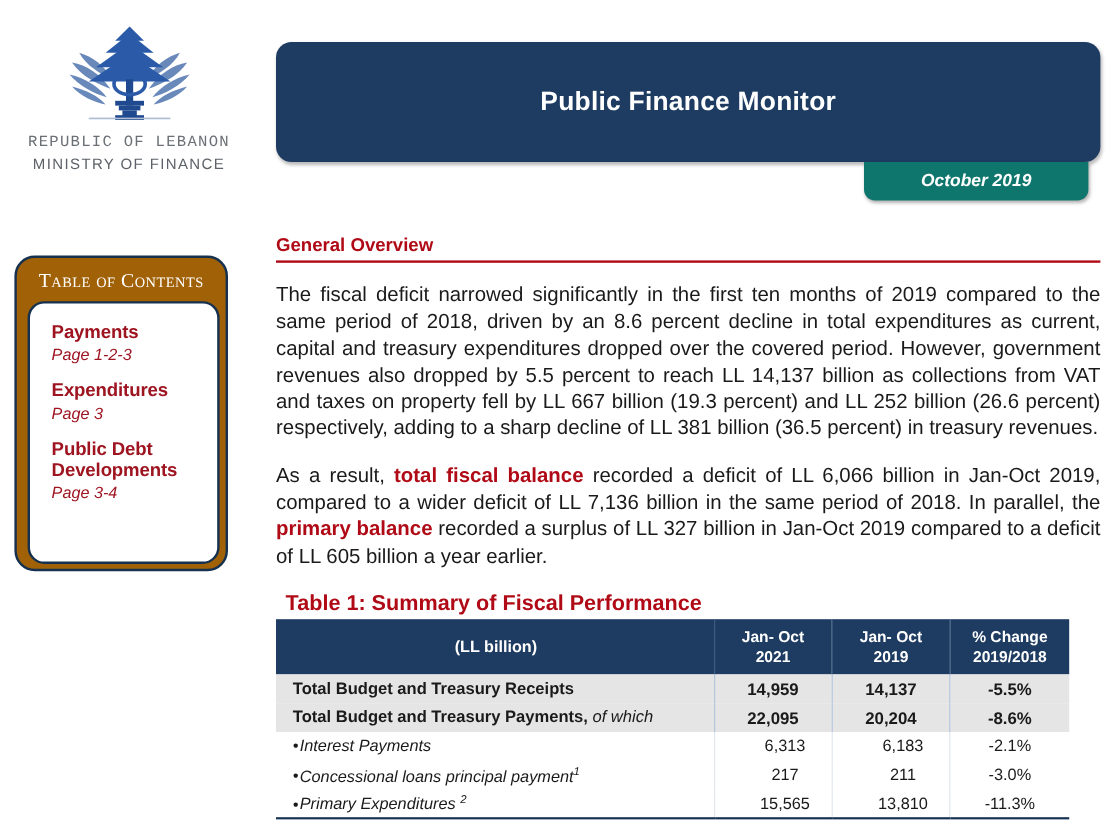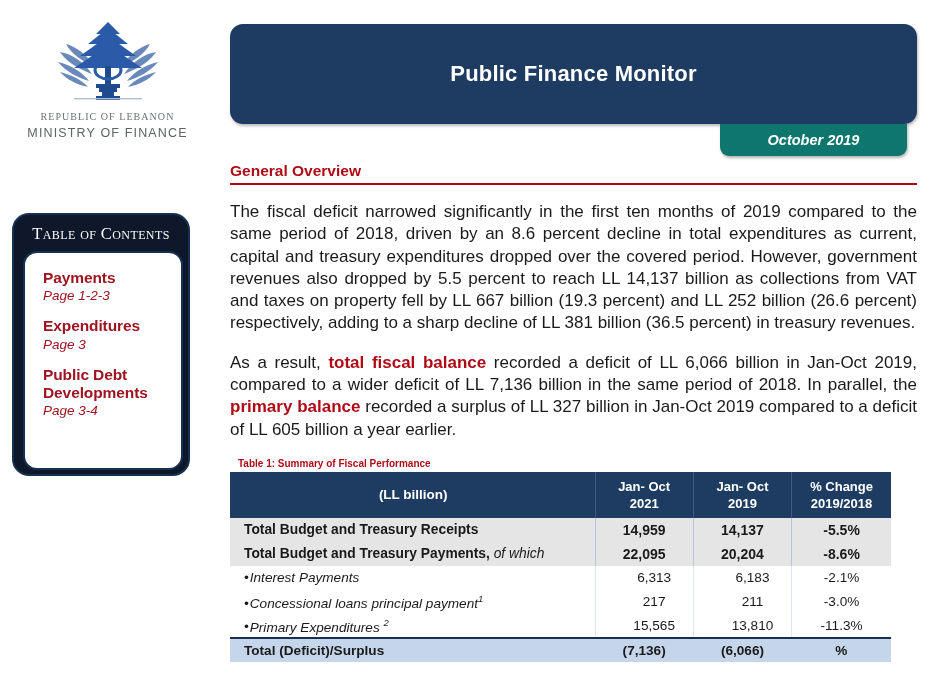--- a/index.html
+++ b/index.html
@@ -18,33 +18,33 @@
     width: 215px; height: 683px;
   }
 
   
   .logo-block {
     position: absolute; left: 0; top: 18px;
     width: 215px; text-align: center;
   }
   .emblem { width: 112px; height: 88px; margin: 0 auto; display: block; }
   .logo-line1 {
-    font-size: 10px; letter-spacing: 1.05px; color: #6b6f76;
-    margin-top: 5px; font-family: Liberation Serif, serif;
+    font-size: 13px; letter-spacing: 1.05px; color: #6b6f76;
+    margin-top: 5px; font-family: Liberation Mono, monospace;
   }
   .logo-line2 {
     font-size: 12.5px; letter-spacing: 1.15px; color: #5d6268;
     margin-top: 4px; font-family: "Liberation Sans", sans-serif;
   }
 
   
   .toc-outer {
     position: absolute; left: 12px; top: 213px;
     width: 178px; height: 263px;
-    background: #0f172a;
+    background: #a16207;
     border: 2px solid #16314f;
     border-radius: 17px;
   }
   .toc-title {
     height: 37px; line-height: 37px;
     text-align: center; color: #ffffff;
     font-family: "Liberation Serif", serif;
     font-variant: small-caps;
     font-size: 16.5px; letter-spacing: 0.4px;
   }
@@ -62,21 +62,21 @@
     color: #9e1420; font-weight: bold; font-size: 15.5px;
     line-height: 1.18; letter-spacing: -0.1px;
   }
   .toc-page {
     color: #9e1420; font-style: italic; font-size: 13.5px;
     margin-top: 1px;
   }
 
   
   .main-col {
-    position: absolute; left: 230px; top: 2px;
+    position: absolute; left: 230px; top: 13px;
     width: 701px; height: 587px;
   }
 
   
   .banner-wrap { position: relative; height: 155px; }
   .banner {
     position: absolute; left: 0; top: 22px;
     width: 687px; height: 100px;
     background: #1e3c61;
     border-radius: 13px;
@@ -94,21 +94,21 @@
     border-bottom-left-radius: 9px; border-bottom-right-radius: 9px;
     display: flex; align-items: center; justify-content: center;
     box-shadow: 1px 2px 3px rgba(0,0,0,0.3);
   }
   .date-badge span {
     color: #ffffff; font-size: 14.5px; font-weight: bold; font-style: italic;
   }
 
   
   .section-head {
-    margin-top: 5px; width: 687px;
+    margin-top: 28px; width: 687px;
   }
   .section-head-text {
     color: #b00a16; font-weight: bold; font-size: 15.5px;
   }
   .section-rule {
     margin-top: 3px; height: 2px; background: #b00a16; width: 687px;
   }
 
   
   .para {
@@ -118,21 +118,21 @@
     line-height: 22.3px;
     color: #1a1a1a;
   }
   .para.first { margin-top: 16px; }
   .para.second { margin-top: 14px; }
   .hl { color: #b00a16; font-weight: bold; }
 
   
   .table-caption {
     margin-top: 17px; margin-left: 8px;
-    color: #b00a16; font-weight: bold; font-size: 10px;
+    color: #b00a16; font-weight: bold; font-size: 18px;
   }
 
   
   table.fiscal {
     margin-top: 3px;
     width: 661px;
     border-collapse: collapse;
     table-layout: fixed;
   }
   table.fiscal col.c-label { width: 349px; }

